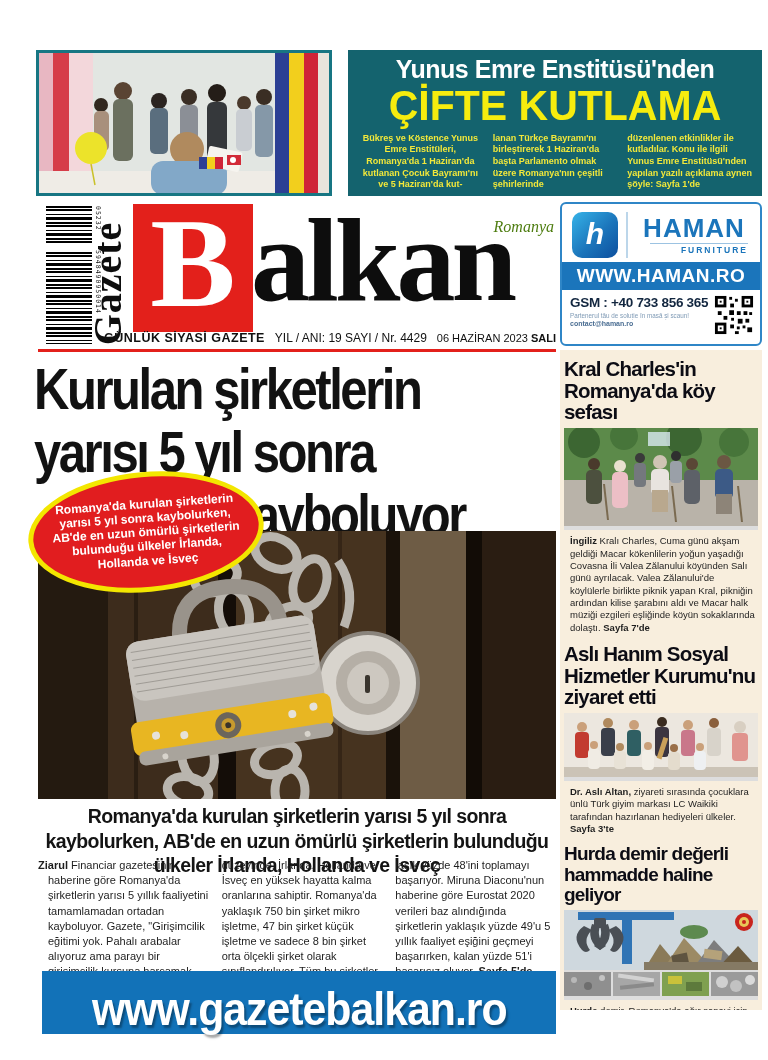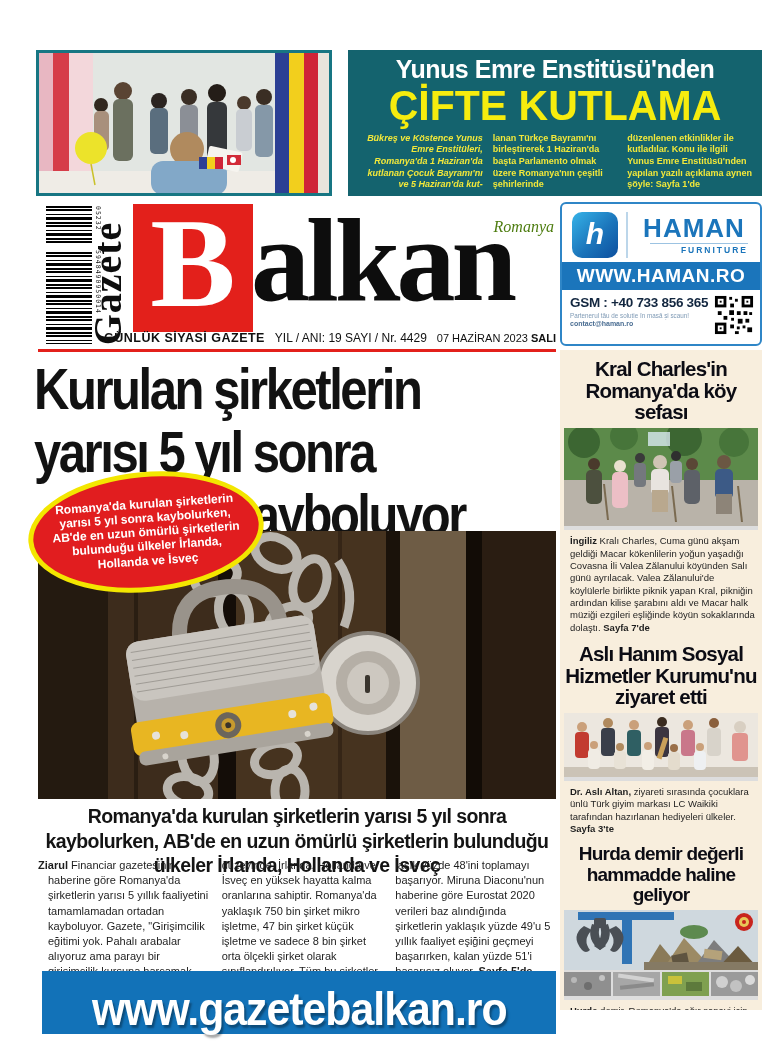--- a/index.html
+++ b/index.html
@@ -7,21 +7,21 @@
         font-family:"Liberation Sans",sans-serif;color:#222;margin:0 auto;}
   .abs{position:absolute;}
 
   
   .event-photo{left:36px;top:50px;width:296px;height:146px;border:3px solid #177683;box-sizing:border-box;overflow:hidden;background:#e4e7e4;}
   .teal-box{left:348px;top:50px;width:414px;height:146px;background:#14636e;box-sizing:border-box;padding:6px 10px 4px;}
   .teal-kicker{color:#ffffff;font-weight:bold;font-size:25px;text-align:center;letter-spacing:-0.5px;line-height:1.1;}
   .teal-head{color:#f6ec0e;font-weight:bold;font-size:41px;text-align:center;letter-spacing:0px;line-height:1.0;margin-top:1px;transform:scale(1,1.05);}
   .teal-cols{display:flex;gap:10px;margin-top:7px;}
   .teal-col{flex:1;color:#f2e83a;font-size:9px;font-weight:bold;line-height:1.3;text-align:left;}
-  .teal-col.c1{text-align:right;font-style:italic;}
+  .teal-col.c1{text-align:center;}
 
   
   .barcode-wrap{left:40px;top:206px;width:64px;height:140px;}
   .barcode-seg{position:absolute;left:6px;width:46px;background:repeating-linear-gradient(180deg,#000 0 2px,#fff 2px 3px,#000 3px 5px,#fff 5px 8px,#000 8px 9px,#fff 9px 11px,#000 11px 14px,#fff 14px 16px);}
   .bseg1{top:0;height:38px;}
   .bseg2{top:46px;height:92px;}
   .bdigits{position:absolute;right:2px;top:44px;font-family:"DejaVu Sans Mono",monospace;font-size:6.5px;writing-mode:vertical-rl;letter-spacing:1px;color:#111;}
   .bdigits2{position:absolute;right:2px;top:0px;font-family:"DejaVu Sans Mono",monospace;font-size:6.5px;writing-mode:vertical-rl;letter-spacing:1px;color:#111;}
   .gazete-vert{left:84px;top:208px;width:44px;height:132px;}
   .gazete-vert span{position:absolute;left:-42px;top:52px;display:block;transform:rotate(-90deg);transform-origin:center;font-family:"Liberation Serif",serif;font-weight:bold;font-size:40px;color:#0d0d0d;width:130px;text-align:center;letter-spacing:1px;}
@@ -63,21 +63,21 @@
   .body-cols{left:38px;top:858px;width:518px;display:flex;gap:13px;}
   .bcol{flex:1;font-size:11px;line-height:1.38;color:#1e1e1e;text-align:left;}
   .bcol.hang{padding-left:10px;text-indent:-10px;}
   .blead{font-weight:bold;}
   .bpage{font-weight:bold;}
   .footer-bar{left:42px;top:971px;width:514px;height:63px;background:#1272b8;display:flex;align-items:flex-end;justify-content:center;}
   .footer-url{color:#fff;font-weight:bold;font-size:42px;letter-spacing:-1px;text-shadow:2px 2px 2px rgba(0,0,0,0.35);transform:scale(1.02,1.1);}
 
   
   .sidebar{left:560px;top:350px;width:202px;height:660px;background:#f8eedd;box-sizing:border-box;padding:6px 4px 0;overflow:hidden;}
-  .sb-head{font-weight:bold;color:#0c0c14;text-align:center;font-size:20.5px;line-height:1.06;letter-spacing:-0.8px;margin:2px 0 5px;}
+  .sb-head{font-weight:bold;color:#0c0c14;font-size:20.5px;line-height:1.06;letter-spacing:-0.8px;margin:2px 0 5px;}
   .sb-head.small{font-size:19px;}
   .sb-photo{width:194px;overflow:hidden;background:#ddd;}
   .sb-body{font-size:9.5px;line-height:1.3;color:#1e1e1e;padding:5px 3px 7px 6px;}
   .sb-lead{font-weight:bold;}
   .sb-page{font-weight:bold;}
 </style>
 </head>
 <body>
 
 <div class="page">
@@ -138,21 +138,21 @@
   </div>
   <div class="abs gazete-vert">
     <span>Gazete</span>
   </div>
   <div class="abs logo-b">B</div>
   <div class="abs logo-rest">alkan</div>
   <div class="abs romanya">Romanya</div>
   <div class="abs mast-info">
     <span class="mast-tag">GÜNLÜK SİYASİ GAZETE</span>
     <span class="mast-issue">YIL / ANI: 19 SAYI / Nr. 4429</span>
-    <span class="mast-date"><span>07 HAZİRAN 2023</span> <b>SALI</b></span>
+    <span class="mast-date"><span>06 HAZİRAN 2023</span> <b>SALI</b></span>
   </div>
   <div class="abs red-rule"></div>
 
   <div class="abs haman">
     <div class="haman-top">
       <div class="haman-logo">h</div>
       <div class="haman-div"></div>
       <div class="haman-brandwrap">
         <div class="haman-brand">HAMAN</div>
         <div class="haman-sub">FURNITURE</div>

